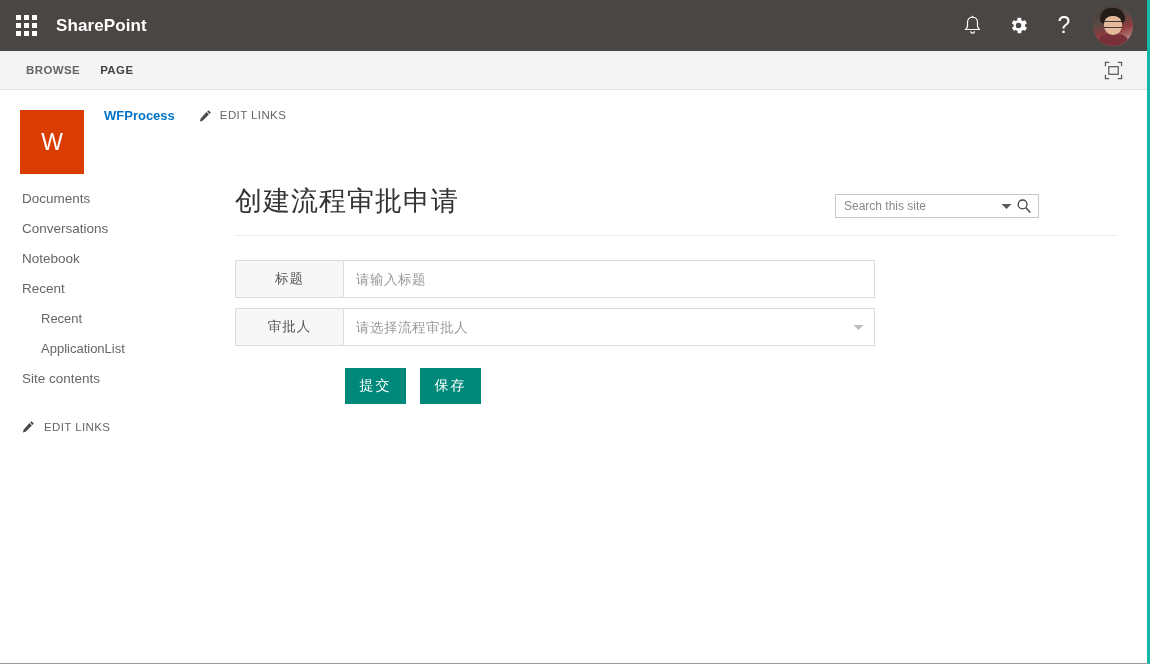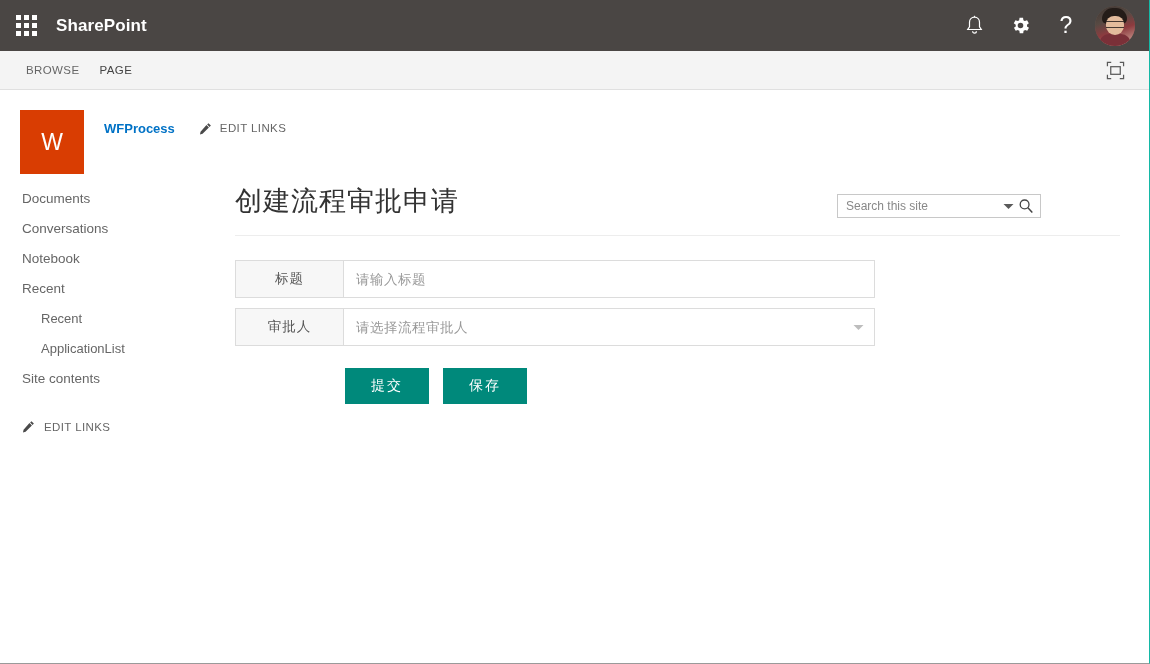--- a/index.html
+++ b/index.html
@@ -11,21 +11,21 @@
     font-family: "Liberation Sans", "DejaVu Sans", sans-serif;
     -webkit-font-smoothing: antialiased;
   }
   #app {
     position: relative;
     width: 1150px;
     height: 664px;
     overflow: hidden;
     background: #ffffff;
     box-sizing: border-box;
-    border-right: 1px solid #14b8a6;
+    border-right: 3px solid #14b8a6;
     border-bottom: 1px solid #9a9a9a;
   }
 
   
   .suitebar {
     height: 51px;
     background: #4a4644;
     display: flex;
     align-items: center;
     padding: 0 14px 0 0;
@@ -136,20 +136,21 @@
     align-items: center;
     padding: 0 10px 0 16px;
     box-sizing: border-box;
   }
   .ribbon-tab {
     font-size: 11.5px;
     color: #666666;
     letter-spacing: 0.4px;
     padding: 6px 10px;
     cursor: pointer;
+    font-weight: bold;
   }
   .ribbon-tab.active { color: #444444; }
   .ribbon-right {
     margin-left: auto;
     padding-right: 14px;
     display: flex;
     align-items: center;
     cursor: pointer;
   }
 
@@ -170,21 +171,21 @@
     color: #ffffff;
     font-size: 23px;
     display: flex;
     align-items: center;
     justify-content: center;
     font-weight: normal;
   }
   .site-titles {
     position: absolute;
     left: 104px;
-    top: 29px;
+    top: 16px;
   }
   .breadcrumb-row {
     display: flex;
     align-items: center;
     height: 18px;
   }
   .breadcrumb-link {
     color: #0072c6;
     font-size: 13px;
     font-weight: bold;
@@ -376,21 +377,21 @@
 
   .button-row {
     display: flex;
     gap: 14px;
     margin: 22px 0 0 115px;
   }
   .btn {
     background: #00897b;
     color: #ffffff;
     border: 0;
-    width: 84px;
+    width: 61px;
     height: 36px;
     font-size: 14px;
     letter-spacing: 2px;
     cursor: pointer;
     font-family: "Liberation Sans", "DejaVu Sans", sans-serif;
     padding: 0;
   }
 </style>
 </head>
 <body>

